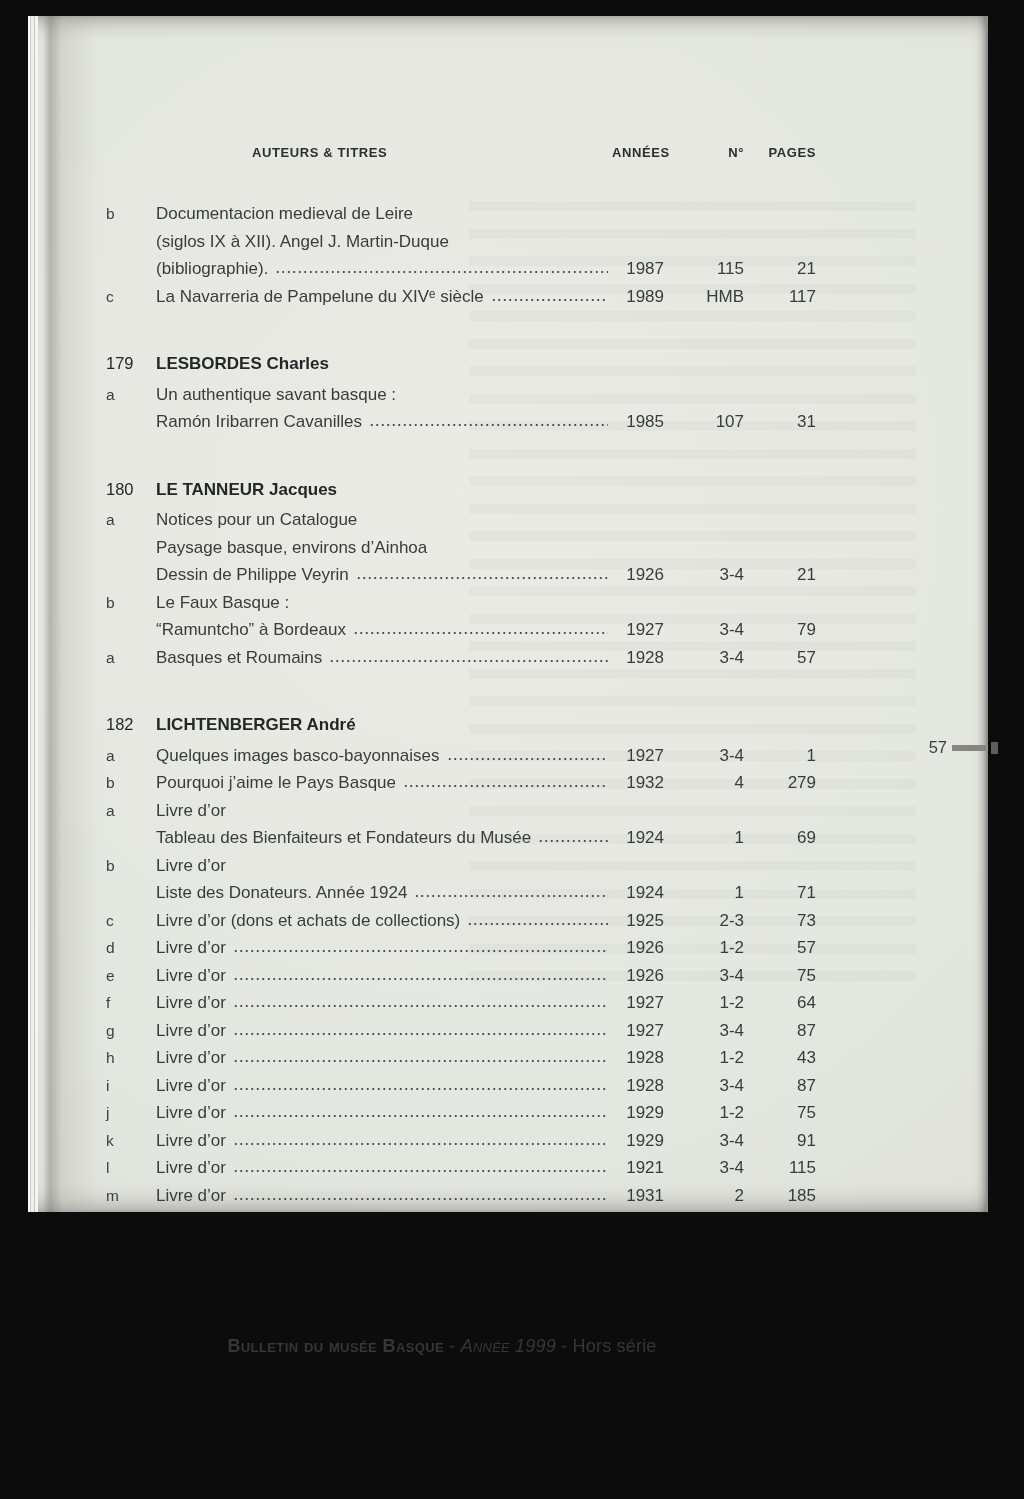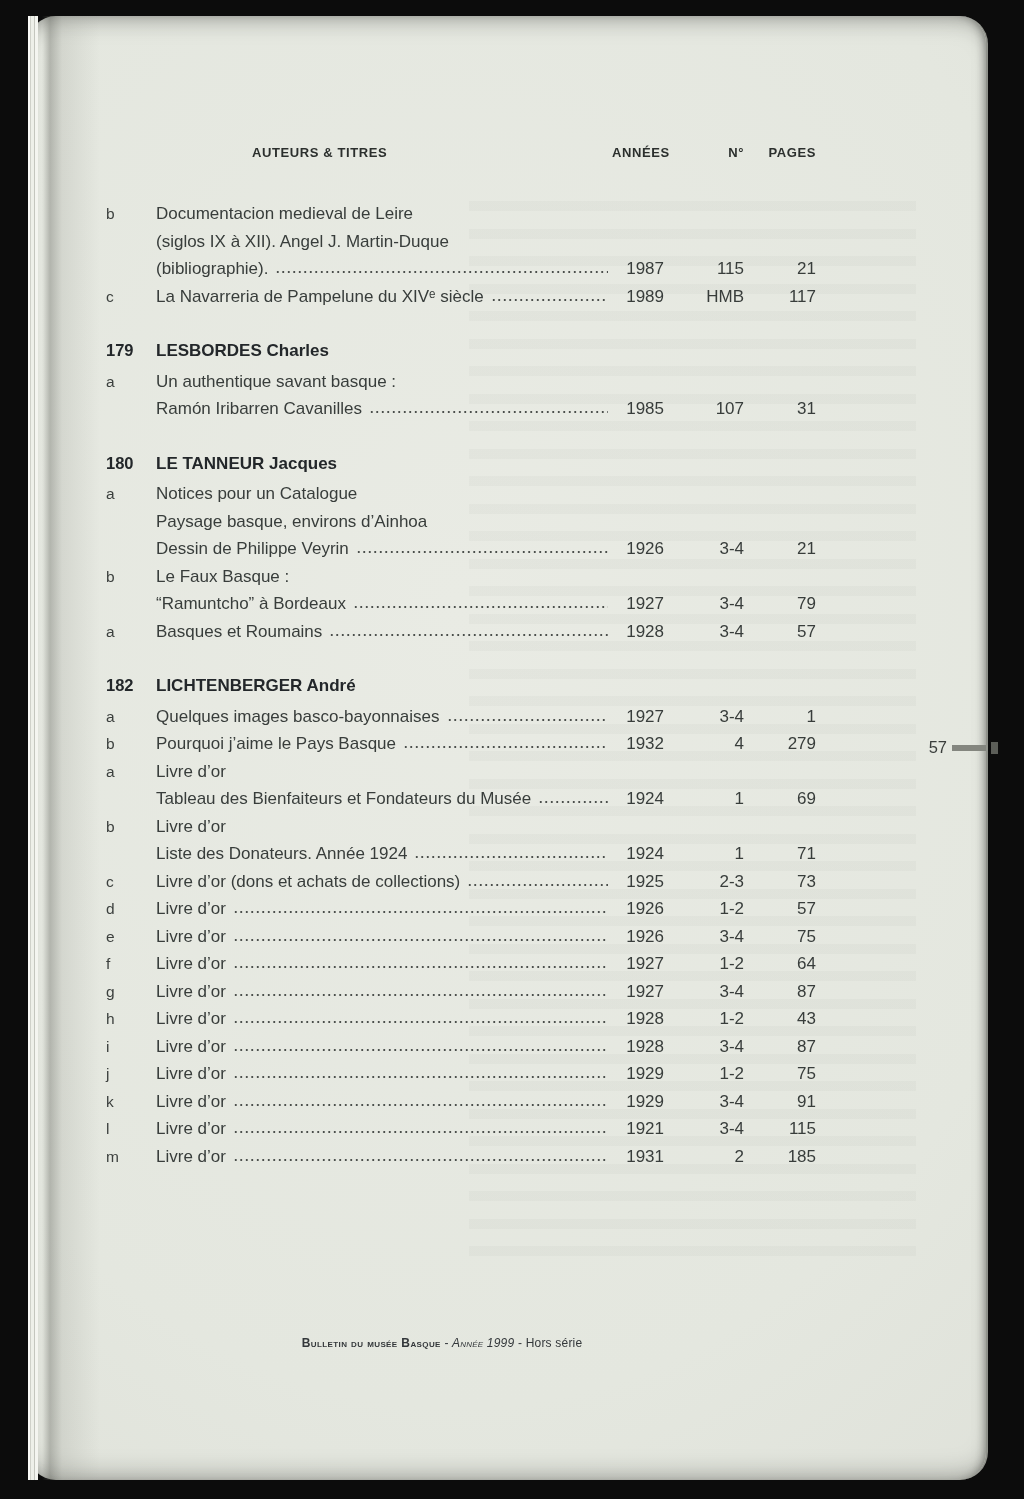--- a/index.html
+++ b/index.html
@@ -1,27 +1,26 @@
 <!DOCTYPE html>
 <html><head>
 <meta charset="utf-8">
 <style>
   * { margin:0; padding:0; box-sizing:border-box; }
   html,body { width:1024px; height:1499px; background:#0c0c0c; overflow:hidden;
               font-family:"Liberation Sans", sans-serif; }
   .book { position:relative; width:1024px; height:1499px; background:#0c0c0c; }
 
   .page {
-    position:absolute; left:28px; top:16px; width:960px; height:1464px;
+    position:absolute; left:28px; top:16px; width:960px; height:1196px;
     background: radial-gradient(120% 100% at 45% 40%, #e9ebe4 0%, #e4e7df 55%, #dadcd4 100%);
     box-shadow: inset 0 14px 26px -16px rgba(20,20,18,.55),
                 inset 0 -16px 28px -18px rgba(20,20,18,.5),
                 inset -6px 0 10px -6px rgba(20,20,18,.45);
     border-right:2px solid #8f918a;
-    border-radius:28px;
   }
   
   .page::before {
     content:''; position:absolute; left:0; top:0; bottom:0; width:72px; pointer-events:none;
     background:
       linear-gradient(90deg, rgba(60,62,56,0) 0 14px, rgba(95,97,90,.38) 22px, rgba(150,152,144,.22) 34px, rgba(220,222,214,0) 72px),
       repeating-linear-gradient(90deg, #fbfbf8 0 2px, #cfd1c9 2px 3px, #eef0e9 3px 6px, #c4c6be 6px 7px, #f4f5f0 7px 10px, rgba(244,245,240,0) 10px 72px);
   }
   
   .ghost {
@@ -40,24 +39,24 @@
             background:radial-gradient(circle, #4b4f4c 1.1px, rgba(0,0,0,0) 1.4px) repeat-x left center / 5.5px 4px; }
   .cell-year, .cell-num, .cell-pages { text-align:right; white-space:nowrap; }
   .span-rest { grid-column:2 / 6; }
   .italic { }
 
   .header-row { font-size:13px; font-weight:700; letter-spacing:.6px; color:#2b2f2d; line-height:18px; }
   .header-row .authors { padding-left:96px; }
 
   .list { margin-top:38px; }
   .section-head { margin-top:27px; margin-bottom:3px; font-weight:700; color:#23272a; }
-  .section-head .cell-letter { font-weight:700; font-size:16.5px; color:#23272a; }
+  .section-head .cell-letter { font-weight:400; font-size:16.5px; color:#23272a;margin-top:13px; }
 
   .footer { position:absolute; left:0; right:130px; top:1320px; text-align:center;
-            font-size:12px; color:#33373a; letter-spacing:.2px; }
+            font-size:18px; color:#33373a; letter-spacing:.2px; }
   .footer .sc { font-variant:small-caps; font-weight:700; letter-spacing:.4px; }
   .footer .scy { font-variant:small-caps; font-style:italic; font-weight:400; }
 
   .page-tab { position:absolute; top:722px; right:-12px; display:flex; align-items:center; gap:5px; }
   .page-tab .num { font-size:16.5px; color:#3a3e3c; }
   .page-tab .bar { width:34px; height:6px; background:#84867f; }
   .page-tab .nub { width:7px; height:12px; background:#5c5e58; }
 </style>
 </head>
 <body>

